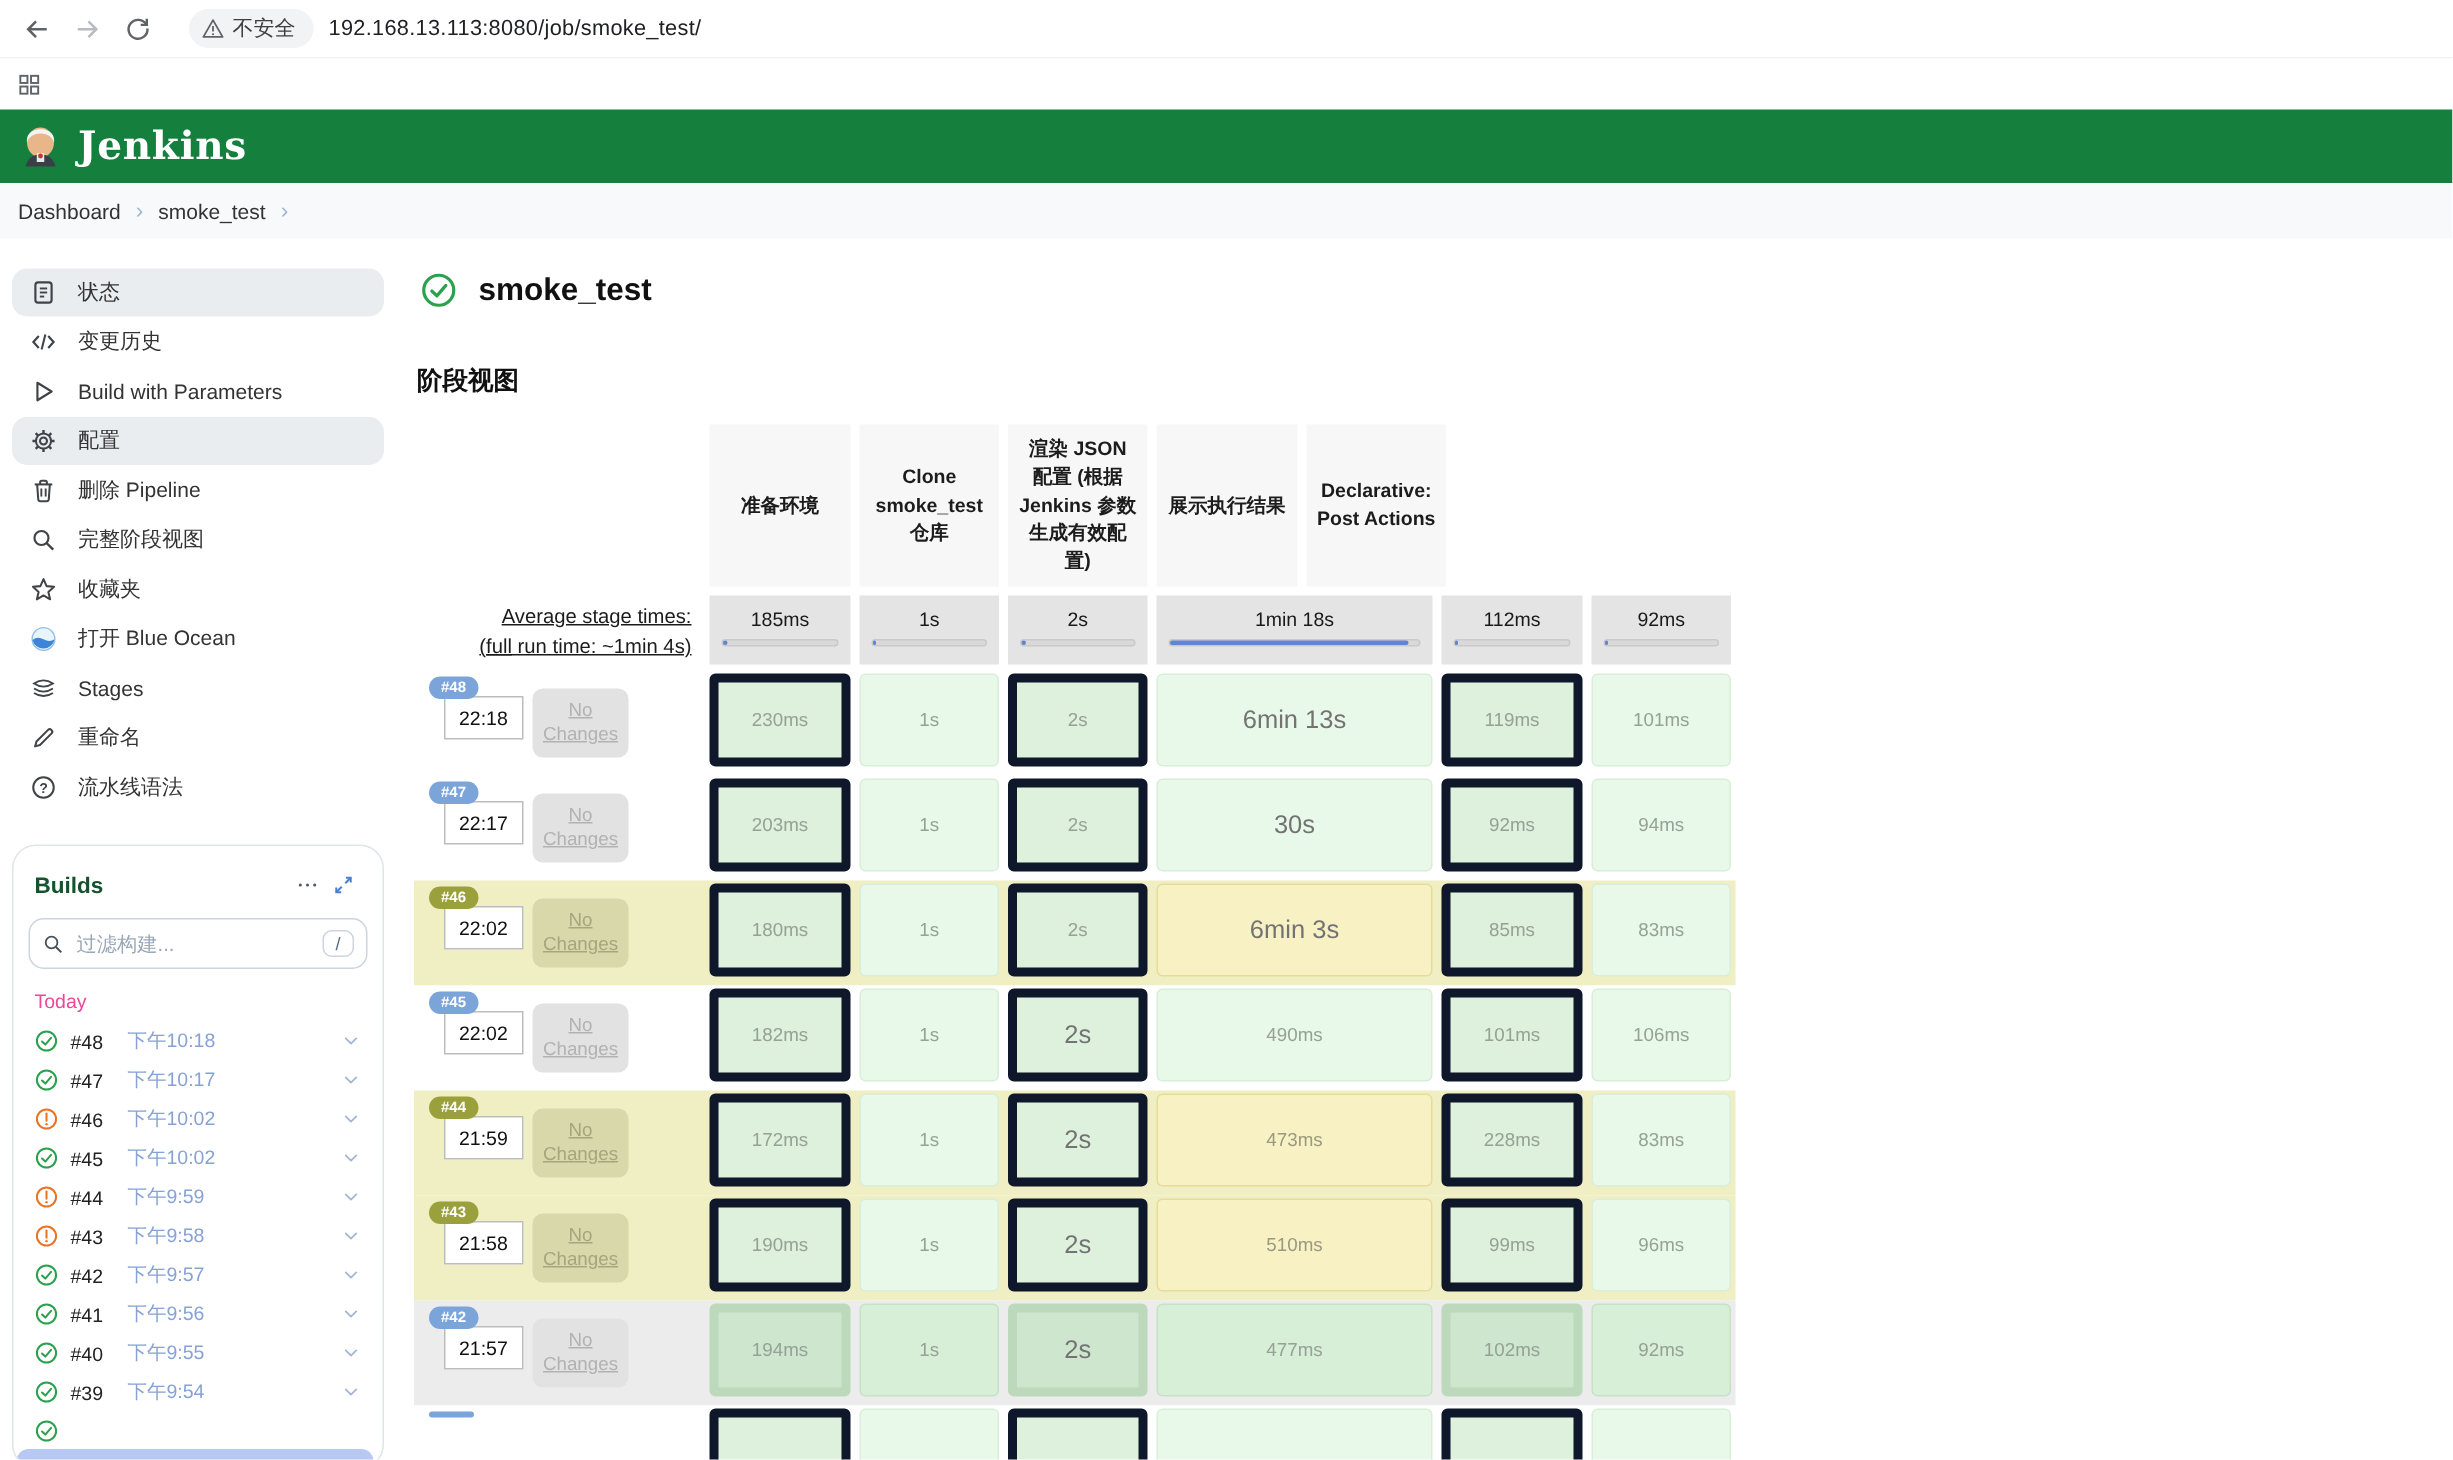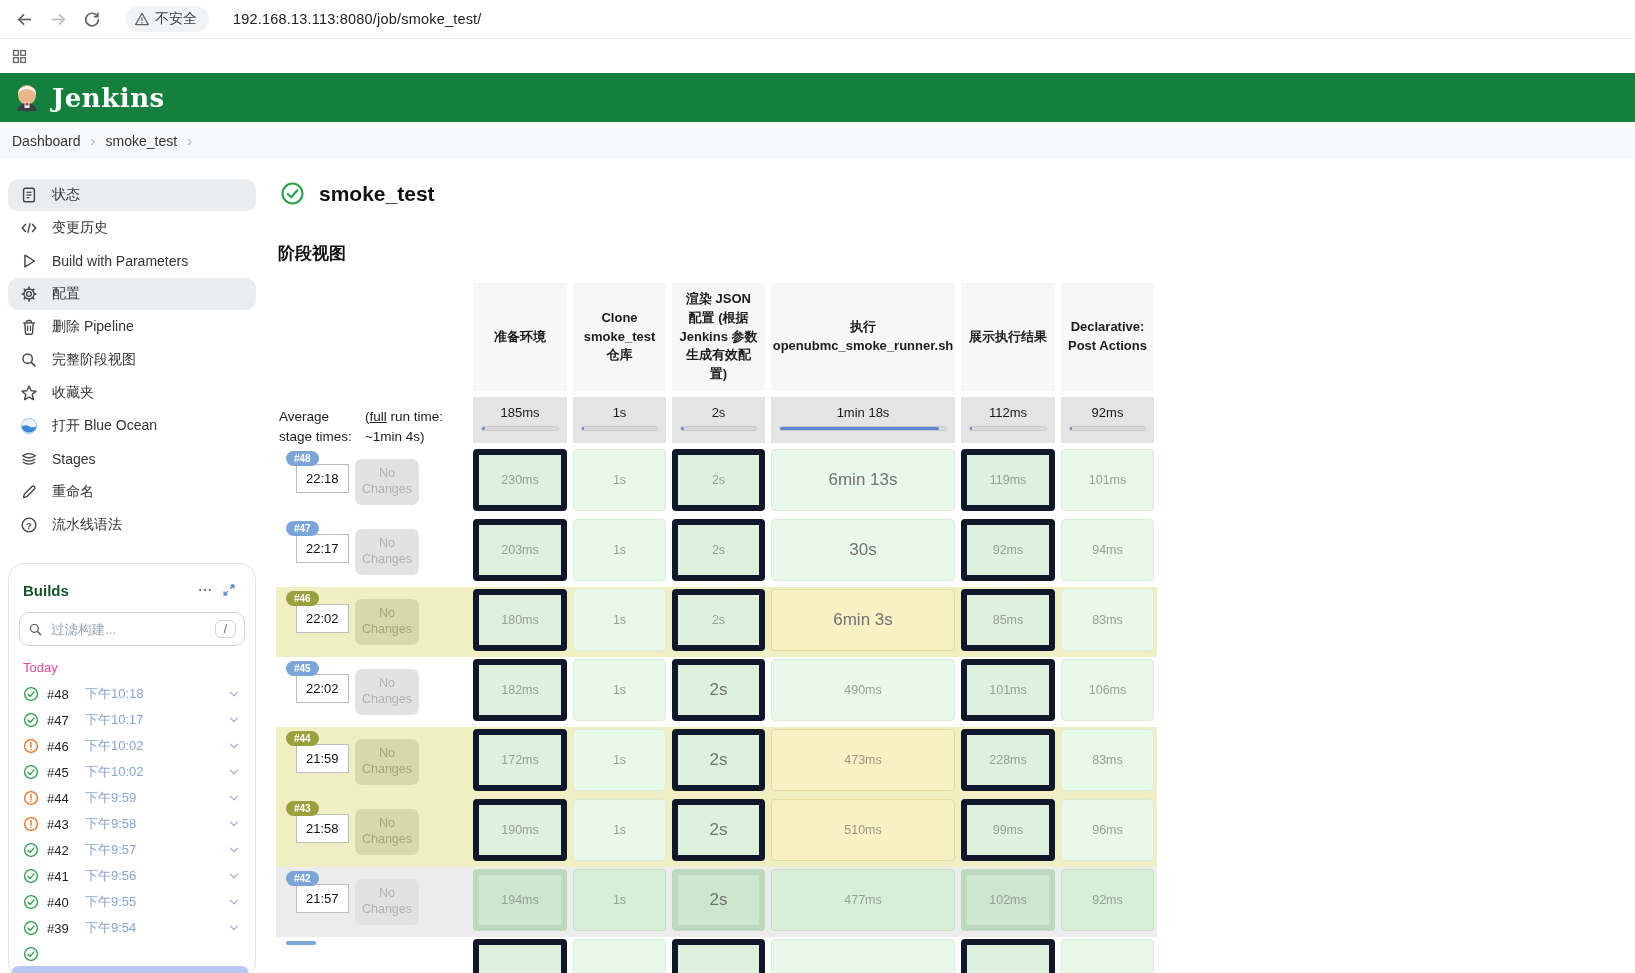--- a/index.html
+++ b/index.html
@@ -11,21 +11,21 @@
   svg.ic{display:inline-block;vertical-align:middle;}
   svg.ic *{vector-effect:non-scaling-stroke;}
 
   
   .chrome-toolbar{height:38px;background:#fff;display:flex;align-items:center;padding:0 10px;border-bottom:1px solid #f0f0f0;}
   .nav-btn{width:28px;height:28px;display:flex;align-items:center;justify-content:center;color:#5f6368;margin-right:6px;cursor:pointer;}
   .nav-btn.disabled{color:#b8bcc0;}
   .omnibox{display:flex;align-items:center;margin-left:14px;flex:1;height:30px;}
   .sec-chip{display:flex;align-items:center;background:#f1f3f4;border-radius:14px;height:26px;padding:0 12px 0 8px;color:#3c4043;font-size:14px;gap:5px;}
   .sec-chip svg{color:#5f6368;}
-  .url-text{font-size:14.5px;color:#202124;margin-left:24px;letter-spacing:.2px;}
+  .url-text{font-size:14.5px;color:#202124;margin-left:10px;letter-spacing:.2px;}
   .chrome-bookmarks{height:34px;background:#fff;display:flex;align-items:center;padding:0 8px;}
   .apps-btn{width:22px;height:22px;color:#5f6368;display:flex;align-items:center;justify-content:center;cursor:pointer;}
 
   
   .jenkins-header{height:49px;background:#15803d;display:flex;align-items:center;padding:0 12px;}
   .jenkins-brand{display:flex;align-items:center;gap:10px;cursor:pointer;}
   .brand-text{color:#fff;font-family:"DejaVu Serif","Liberation Serif",serif;font-weight:bold;font-size:26px;letter-spacing:.5px;}
   .breadcrumb-bar{height:37px;background:#f8f9fa;display:flex;align-items:center;padding:0 12px;font-size:14px;color:#333;gap:10px;}
   .crumb{cursor:pointer;}
   .crumb-sep{color:#9fb4d0;font-size:15px;}
@@ -69,36 +69,36 @@
   .section-title{font-size:17px;font-weight:bold;margin:36px 0 18px 2px;color:#111;}
 
   
   .stage-table{width:881px;}
   .scol{box-sizing:border-box;padding:0 3px;flex:0 0 auto;}
   .c0{width:194px;} .c1{width:100px;} .c2{width:99px;} .c3{width:99px;} .c4{width:190px;} .c5{width:100px;} .c6{width:99px;}
   .srow{display:flex;}
   .hcell{height:108px;background:#f7f7f7;display:flex;align-items:center;justify-content:center;text-align:center;font-weight:bold;font-size:13px;color:#1c1c1c;padding:4px 6px;box-sizing:border-box;line-height:1.45;}
   .stage-header-row{height:112px;}
   .stage-avg-row{height:52px;}
-  .avg-label{height:52px;display:flex;justify-content:center;align-items:flex-end;padding-right:6px;font-size:13.5px;color:#1c1c1c;line-height:1.5;}
+  .avg-label{height:52px;display:flex;flex-direction:column;justify-content:center;align-items:flex-end;padding-right:6px;font-size:13.5px;color:#1c1c1c;line-height:1.5;text-decoration:underline;}
   .avg-link{text-decoration:underline;cursor:pointer;color:#1c1c1c;}
   .acell{height:46px;margin-top:2px;background:#e4e4e4;display:flex;flex-direction:column;align-items:center;box-sizing:border-box;padding-top:8px;}
   .aval{font-size:13px;color:#1a1a1a;}
   .abar{width:calc(100% - 16px);height:5px;background:#d9d9d9;border:1px solid #c9c9c9;border-radius:3px;margin-top:6px;position:relative;box-sizing:border-box;}
   .afill{position:absolute;left:0;top:0;bottom:0;background:#5f86d2;border-radius:3px;}
 
   .stage-row{display:flex;height:70px;position:relative;background:#fff;}
   .stage-row.unstable{background:#f0efc3;}
   .stage-row.hover{background:#ececec;}
   .stage-row.partial{height:33px;}
   .label-col{position:relative;}
   .row-badge{position:absolute;left:10px;top:4px;background:#7ba4d9;color:#fff;font-size:10px;font-weight:bold;padding:2px 8px;border-radius:9px;z-index:3;cursor:pointer;}
   .unstable .row-badge{background:#9aa03c;}
   .row-time{position:absolute;left:20px;top:17px;background:#fff;border:1px solid #bdbdbd;color:#111;font-size:13px;padding:6px 9px;z-index:2;cursor:pointer;}
-  .no-changes{position:absolute;left:79px;top:12px;width:64px;height:46px;background:#e2e2e2;border-radius:7px;color:#b2b2b2;font-size:12.5px;display:flex;align-items:center;justify-content:center;text-align:center;line-height:1.25;z-index:1;box-sizing:border-box;padding:20px;}
+  .no-changes{position:absolute;left:79px;top:12px;width:64px;height:46px;background:#e2e2e2;border-radius:7px;color:#b2b2b2;font-size:12.5px;display:flex;align-items:center;justify-content:center;text-align:center;line-height:1.25;z-index:1;box-sizing:border-box;padding:20px;text-decoration:underline;}
   .unstable .no-changes{background:#d8d8ab;color:#a6a67d;}
   .dcell{height:62px;margin-top:2px;border-radius:4px;display:flex;align-items:center;justify-content:center;box-sizing:border-box;cursor:pointer;}
   .dcell.shade-a{background:#ddf1dd;border:6px solid #0f172a;}
   .dcell.shade-b{background:#e9f9e9;border:1px solid #d8eed8;}
   .hover .dcell.shade-a{background:#cde6cd;border-color:#bcd9bc;}
   .hover .dcell.shade-b{background:#d7eed7;border-color:#c6e1c6;}
   .dcell.failed{background:#f8f1c4;border:1px solid #e6dc9a;}
   .dval{font-size:12.5px;color:#95a295;}
   .dcell.failed .dval{color:#9a9a80;}
   .dcell.emph .dval{font-size:17px;color:#737373;}
@@ -492,23 +492,20 @@
         <div class="scol c0"></div>
       <div class="scol c1">
             <div class="hcell">准备环境</div>
           </div>
           <div class="scol c2">
             <div class="hcell">Clone smoke_test 仓库</div>
           </div>
           <div class="scol c3">
             <div class="hcell">渲染 JSON 配置 (根据 Jenkins 参数生成有效配置)</div>
           </div>
-          <div class="scol c4">
-            <div class="hcell">执行 openubmc_smoke_runner.sh</div>
-          </div>
           <div class="scol c5">
             <div class="hcell">展示执行结果</div>
           </div>
           <div class="scol c6">
             <div class="hcell">Declarative: Post Actions</div>
           </div>
         </div>
       <div class="srow stage-avg-row">
         <div class="scol c0">
           <div class="avg-label">

